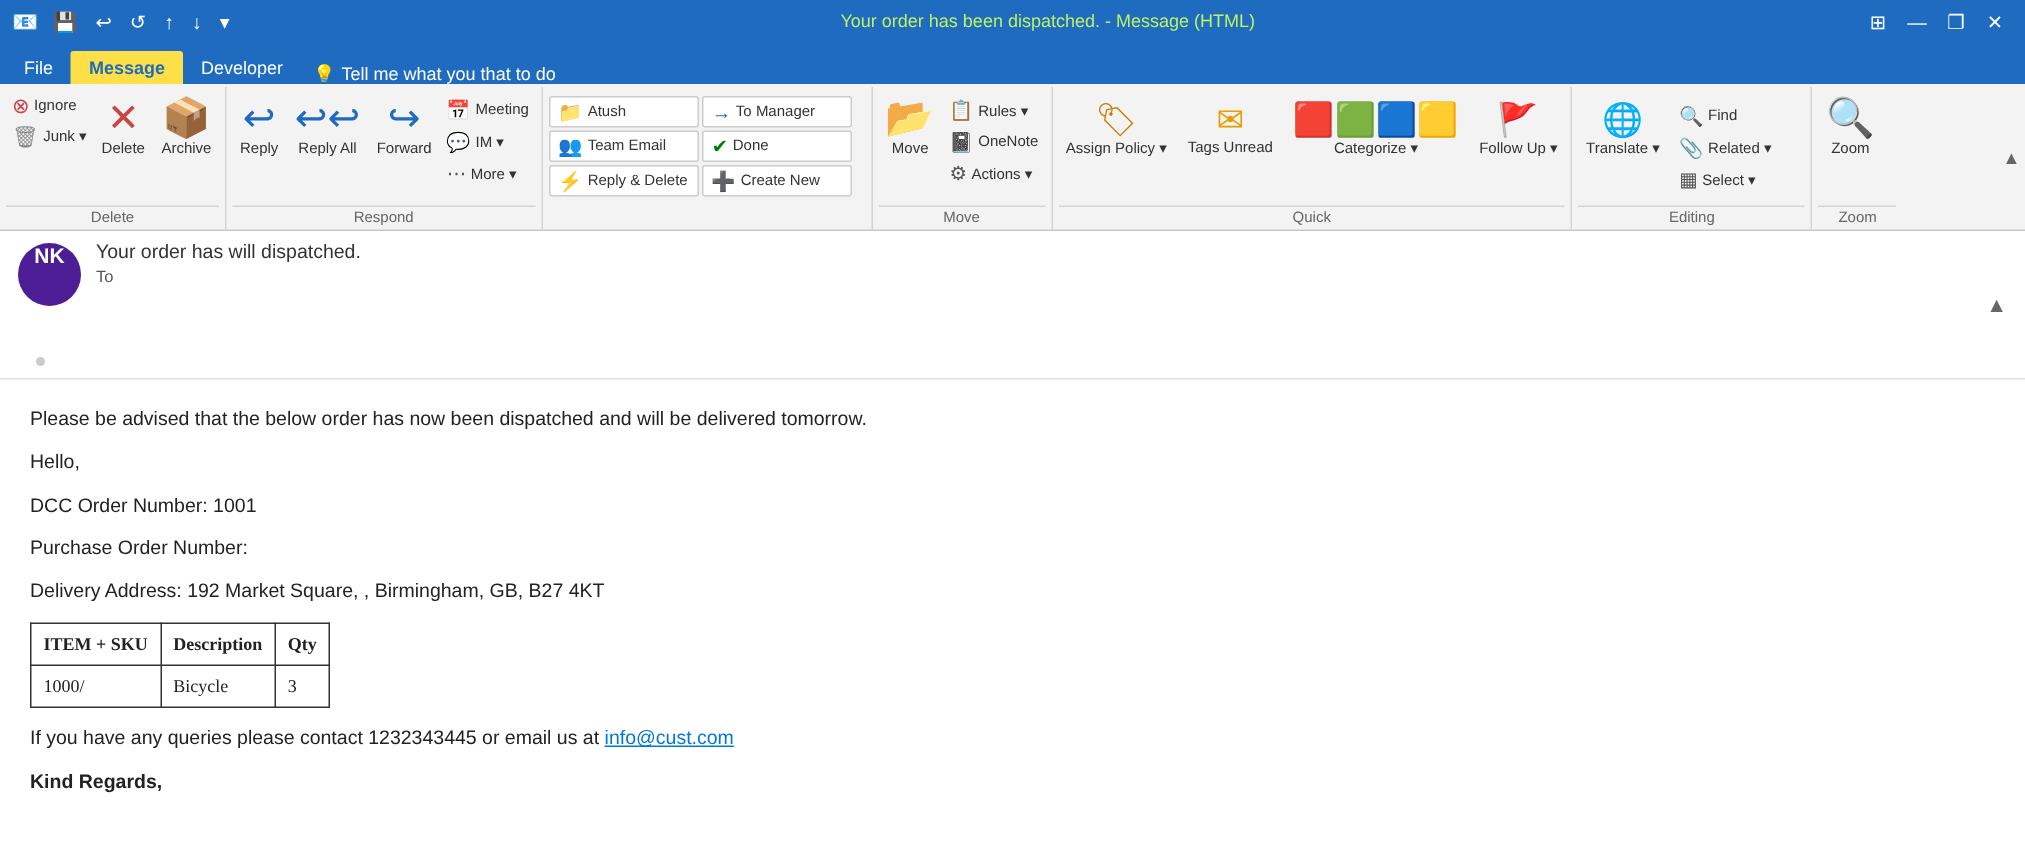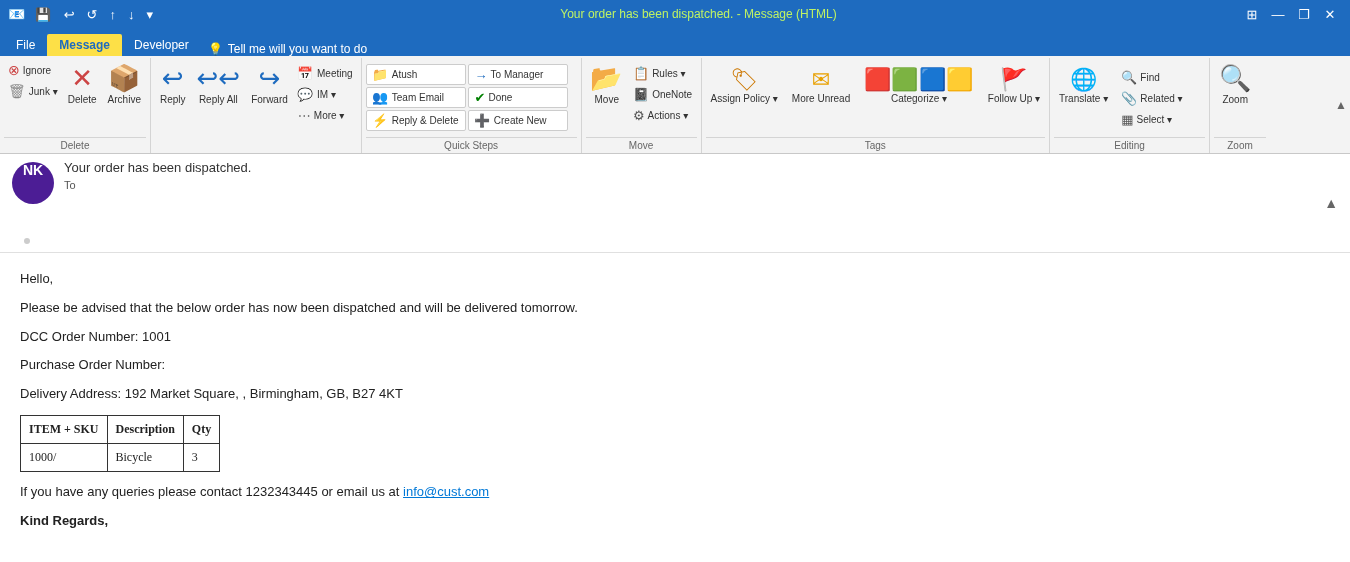--- a/index.html
+++ b/index.html
@@ -223,21 +223,21 @@
     <div class="title-bar-btn close">✕</div>
   </div>
 </div>
 
 <div class="menu-bar">
   <div class="menu-tab">File</div>
   <div class="menu-tab active">Message</div>
   <div class="menu-tab">Developer</div>
   <div class="menu-tellme">
     <span>💡</span>
-    <span>Tell me will you want to do</span>
+    <span>Tell me what you that to do</span>
   </div>
 </div>
 
 <div class="ribbon">
 
   <div class="ribbon-group" style="min-width:100px;">
     <div class="ribbon-buttons">
       <div style="display:flex;flex-direction:column;gap:1px;align-items:flex-start;">
         <div class="ribbon-btn-small">
           <span style="font-size:14px;color:#cc4444;">⊗</span>
@@ -284,20 +284,21 @@
         <div class="ribbon-btn-small">
           <span style="font-size:13px;color:#1e6bbf;">💬</span>
           <span>IM ▾</span>
         </div>
         <div class="ribbon-btn-small">
           <span style="font-size:13px;color:#555;">⋯</span>
           <span>More ▾</span>
         </div>
       </div>
     </div>
+    <div class="ribbon-group-label">Respond</div>
   </div>
 
   <div class="ribbon-group" style="min-width:220px;">
     <div style="display:flex;flex-direction:column;gap:2px;flex:1;padding-top:4px;">
       <div style="display:flex;gap:2px;">
         <div class="qs-btn">
           <span style="color:#d4a017;font-size:13px;">📁</span>
           <span>Atush</span>
         </div>
         <div class="qs-btn">
@@ -319,21 +320,20 @@
         <div class="qs-btn">
           <span style="color:#cc4444;font-size:13px;">⚡</span>
           <span>Reply &amp; Delete</span>
         </div>
         <div class="qs-btn">
           <span style="color:#888;font-size:13px;">➕</span>
           <span>Create New</span>
         </div>
       </div>
     </div>
-    <div class="ribbon-group-label">Quick Steps</div>
   </div>
 
   <div class="ribbon-group" style="min-width:120px;">
     <div class="ribbon-buttons">
       <div class="ribbon-large">
         <span style="font-size:26px;color:#1e6bbf;">📂</span>
         <span>Move</span>
       </div>
       <div style="display:flex;flex-direction:column;gap:2px;padding-top:4px;">
         <div class="ribbon-btn-small">
@@ -355,33 +355,33 @@
 
   <div class="ribbon-group" style="min-width:170px;">
     <div class="ribbon-buttons" style="flex-direction:column;gap:2px;padding-top:4px;">
       <div style="display:flex;gap:4px;">
         <div class="ribbon-large" style="min-width:50px;">
           <span style="font-size:22px;color:#cc7700;">🏷</span>
           <span style="font-size:10px;">Assign Policy ▾</span>
         </div>
         <div class="ribbon-large" style="min-width:50px;">
           <span style="font-size:22px;color:#e8a000;">✉</span>
-          <span style="font-size:10px;">More Unread</span>
+          <span style="font-size:10px;">Tags Unread</span>
         </div>
         <div class="ribbon-large" style="min-width:50px;">
           <span style="font-size:22px;">🟥🟩🟦🟨</span>
           <span style="font-size:10px;">Categorize ▾</span>
         </div>
         <div class="ribbon-large" style="min-width:50px;">
           <span style="font-size:22px;color:#cc3333;">🚩</span>
           <span style="font-size:10px;">Follow Up ▾</span>
         </div>
       </div>
     </div>
-    <div class="ribbon-group-label">Tags</div>
+    <div class="ribbon-group-label">Quick</div>
   </div>
 
   <div class="ribbon-group" style="min-width:160px;">
     <div class="ribbon-buttons" style="gap:4px;padding-top:4px;">
       <div class="ribbon-large" style="min-width:50px;">
         <span style="font-size:22px;color:#1e6bbf;">🌐</span>
         <span style="font-size:10px;">Translate ▾</span>
       </div>
       <div style="display:flex;flex-direction:column;gap:2px;padding-top:4px;">
         <div class="ribbon-btn-small">
@@ -418,33 +418,33 @@
 <div class="email-header">
   <div class="email-header-top">
     <div style="display:flex;flex-direction:column;align-items:center;">
       <div class="avatar">
         <span>NK</span>
       </div>
       <div class="avatar-online"></div>
     </div>
     <div class="email-meta">
       <div class="email-subject">
-        <span>Your order  has been dispatched.</span>
+        <span>Your order  has will dispatched.</span>
       </div>
       <div class="email-to">
         <span>To</span>
       </div>
     </div>
     <div class="collapse-btn">▲</div>
   </div>
 </div>
 
 <div class="email-body">
+  <p>Please be advised that the below order has now been dispatched and will be delivered tomorrow.</p>
   <p>Hello,</p>
-  <p>Please be advised that the below order has now been dispatched and will be delivered tomorrow.</p>
   <p>DCC Order Number: 1001</p>
   <p>Purchase Order Number:</p>
   <p>Delivery Address: 192 Market Square, , Birmingham, GB, B27 4KT</p>
 
   <table class="email-table">
     <thead>
       <tr>
         <th>ITEM + SKU</th>
         <th>Description</th>
         <th>Qty</th>

